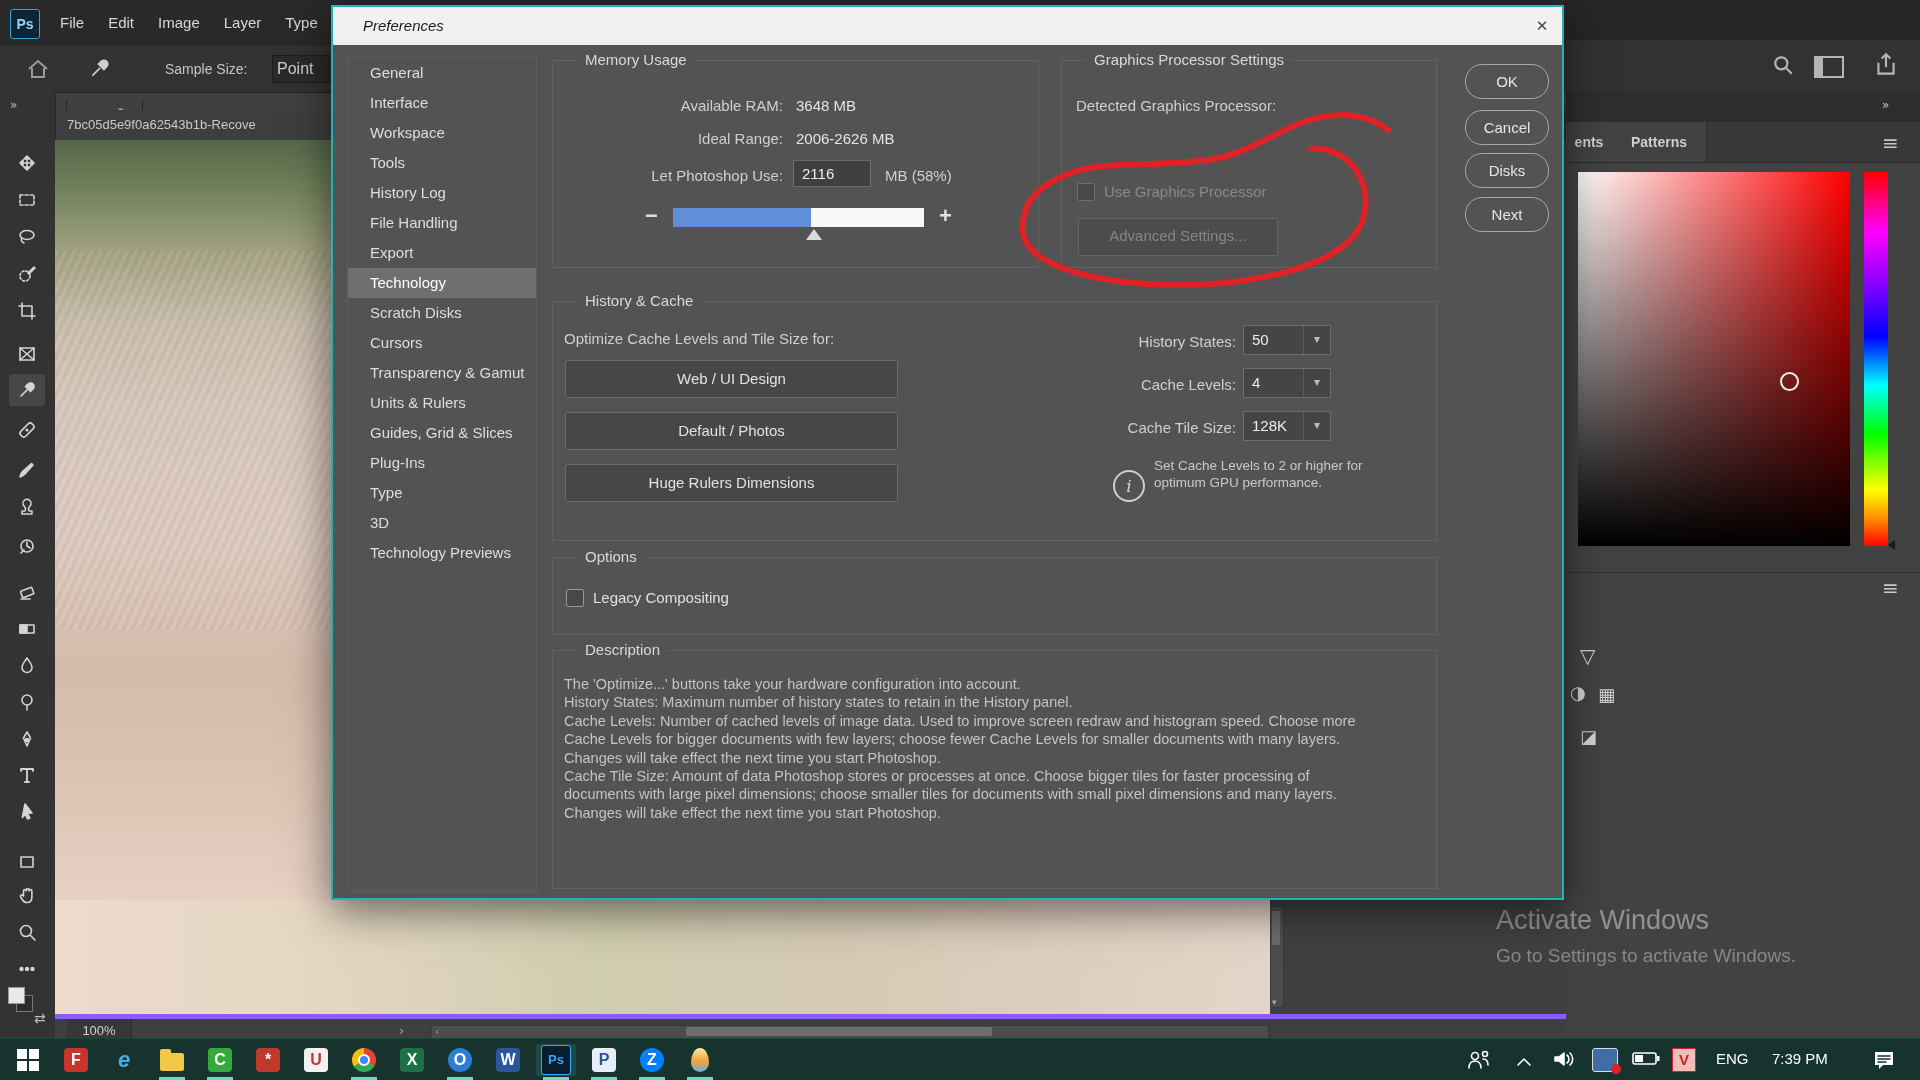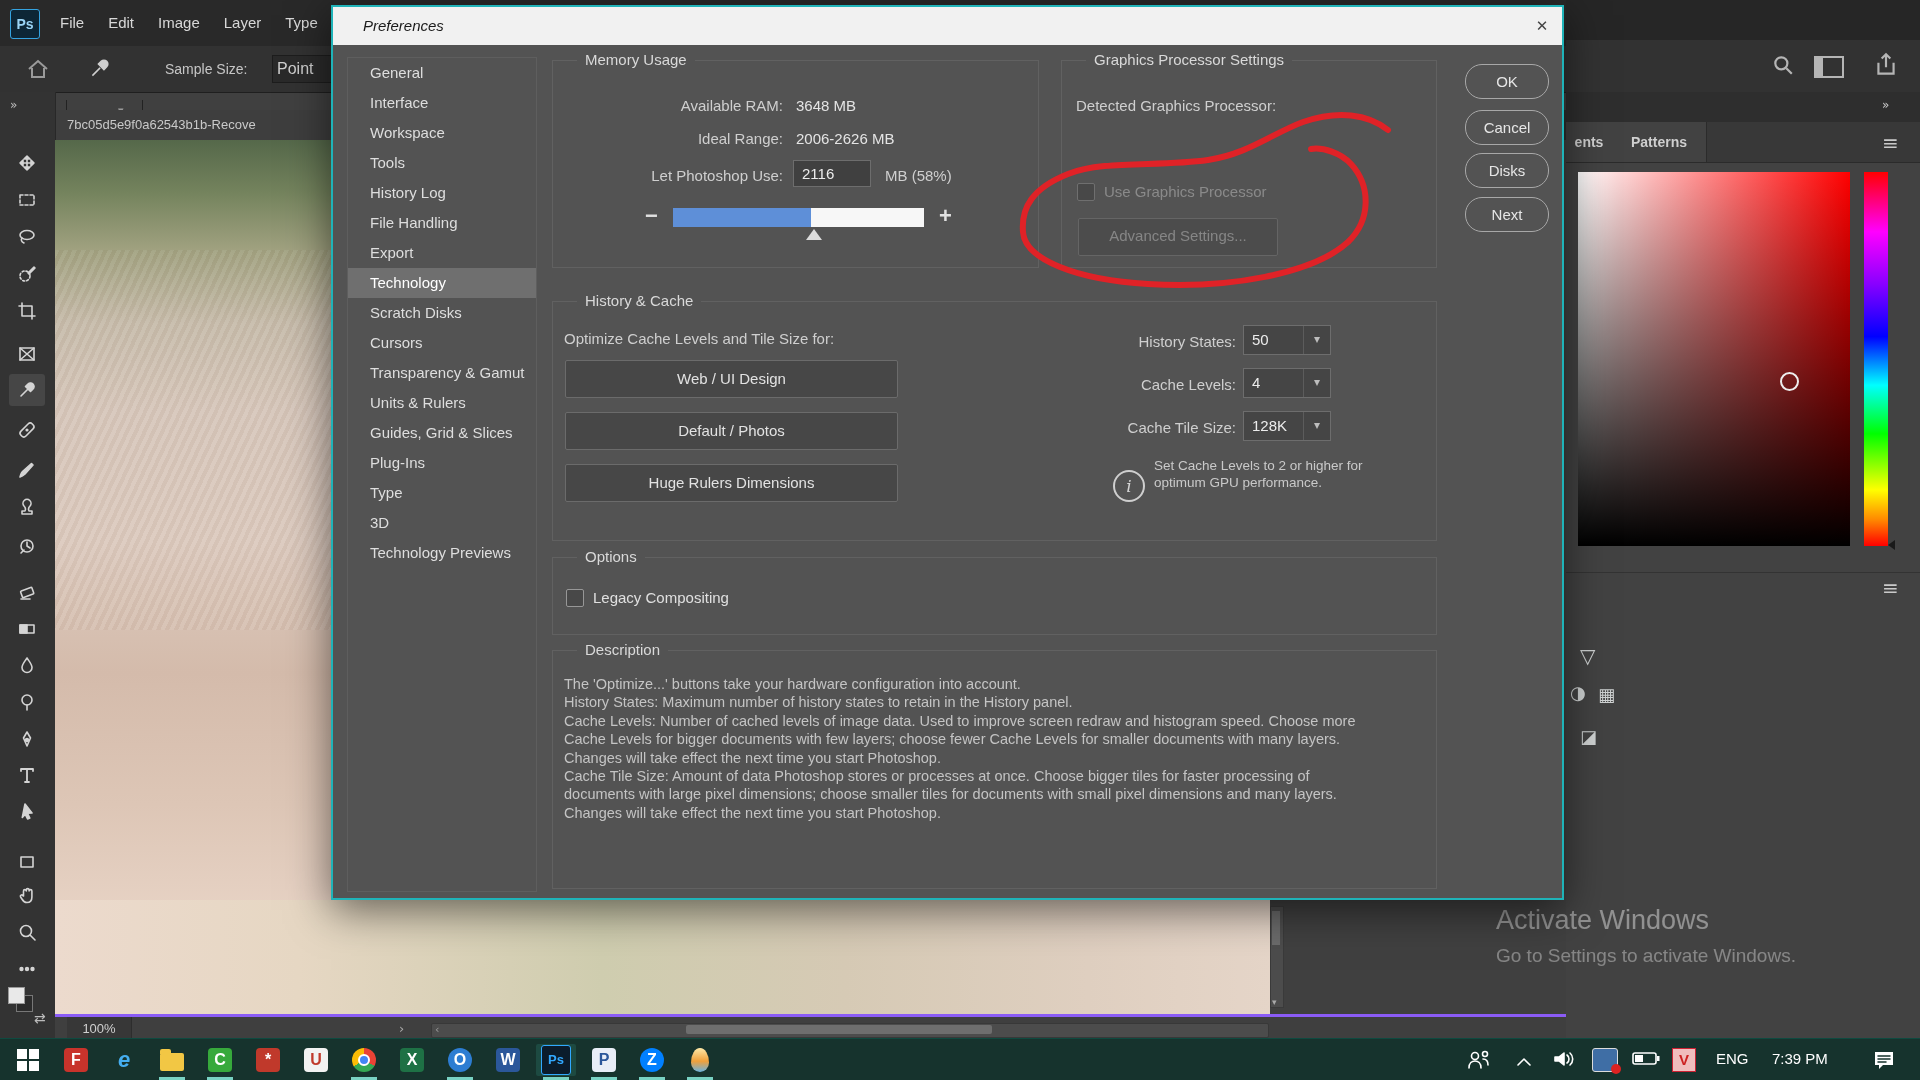--- a/index.html
+++ b/index.html
@@ -25,21 +25,21 @@
   .tool.sel{background:#464646;border-radius:3px;}
   
   #canvas-left{left:55px;top:140px;width:276px;height:874px;
     background:linear-gradient(180deg,#55684a 0%,#74835d 6%,#a3a382 13%,#c7bcab 21%,#d7c7bb 31%,
       #dccabe 46%,#d4bbab 61%,#ddc6b6 76%,#e8d4c6 90%,#ecd9cb 100%);}
   #knit{left:55px;top:250px;width:276px;height:380px;opacity:.5;
     background:repeating-linear-gradient(115deg,rgba(255,255,255,.12) 0 4px,rgba(125,95,75,.12) 4px 8px);}
   #canvas-bottom{left:55px;top:900px;width:1215px;height:114px;
     background:linear-gradient(90deg,#ecdacd 0%,#e6d7c3 20%,#cfcdaf 45%,#d6cab5 65%,#dfcfc0 85%,#e5d5c8 100%);}
   
-  #statusbar{left:55px;top:1014px;width:1865px;height:24px;background:#3f3f3f;border-top:3px solid #8b5cf6;
+  #statusbar{left:55px;top:1014px;width:1865px;height:24px;background:#3f3f3f;border-top:5px solid #8b5cf6;
              font-size:13px;color:#cfcfcf;}
   #zoom-box{left:12px;top:0;width:64px;height:24px;background:#373737;border-right:1px solid #2d2d2d;
             text-align:center;line-height:24px;}
   #hscroll{left:376px;top:6px;width:836px;height:13px;background:#4c4c4c;border:1px solid #383838;border-radius:2px;}
   #hscroll-thumb{left:254px;top:1px;width:306px;height:9px;background:#6e6e6e;border-radius:2px;}
   
   #panels{left:1566px;top:0;width:354px;height:1038px;background:#424242;}
   #panels-top{left:0;top:0;width:354px;height:40px;background:#262626;}
   #panels-hdr{left:0;top:40px;width:354px;height:52px;background:#323232;border-bottom:1px solid #262626;}
   #panel-strip{left:0;top:92px;width:354px;height:30px;background:#2e2e2e;}

